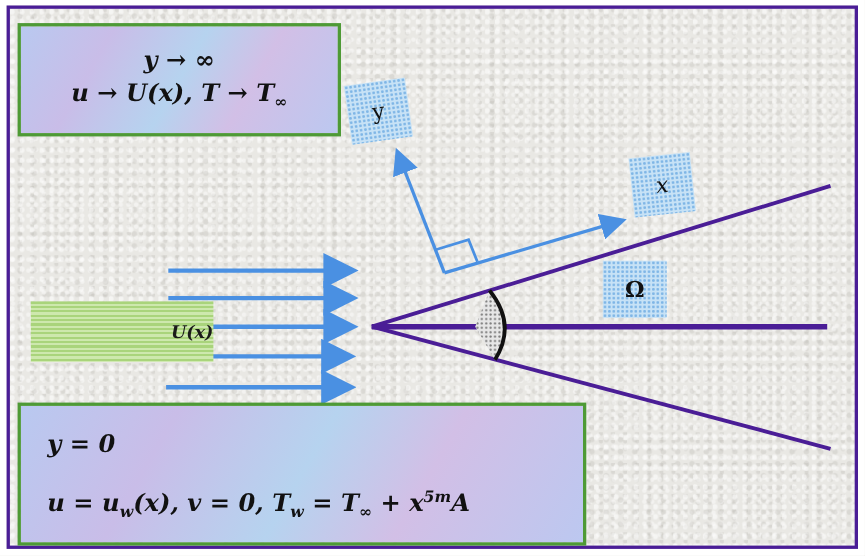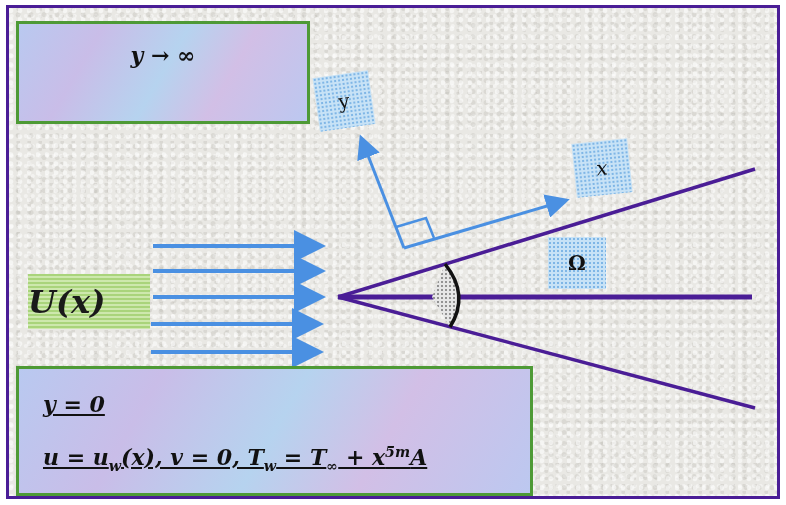--- a/index.html
+++ b/index.html
@@ -18,28 +18,28 @@
   }
   .eqbox {
     position: absolute; border: 3px solid #4e9a36;
     background: linear-gradient(120deg, #b9c9f0 0%, #c9bde8 25%, #b6d3ef 50%, #d2bfe6 70%, #bcc8f0 100%);
     color: #111; font-style: italic; font-weight: bold;
   }
   .box-top { left: 16px; top: 21px; width: 288px; height: 97px; text-align: center; }
   .box-top .line { font-size: 22px; line-height: 30px; }
   .box-top .line1 { margin-top: 16px; }
   .box-bottom { left: 16px; top: 366px; width: 511px; height: 124px; }
-  .box-bottom .line { position: absolute; left: 24px; font-size: 22px; text-decoration: underline; }
+  .box-bottom .line { position: absolute; left: 24px; font-size: 22px; }
   .box-bottom .line1 { top: 22px; }
   .box-bottom .line2 { top: 75px; }
   .ux-box {
     position: absolute; left: 28px; top: 274px; width: 122px; height: 55px;
     background: repeating-linear-gradient(180deg, #a9d47b 0 2px, #cde8ad 2px 4px);
-    display: flex; align-items: center; justify-content: flex-start;
-    font-style: italic; font-weight: bold; font-size: 32px; color: #1a1a1a;
+    display: flex; align-items: center; justify-content: flex-end;
+    font-style: italic; font-weight: bold; font-size: 16px; color: #1a1a1a; padding-left: 44px;
   }
   .tag {
     position: absolute;
     background-color: #c7e2f6;
     background-image: radial-gradient(circle, #7fb6e6 0 1px, transparent 1.4px);
     background-size: 4px 4px;
     display: flex; align-items: center; justify-content: center;
     color: #111; font-size: 20px;
   }
   .tag-y { left: 316px; top: 74px; width: 56px; height: 54px; transform: rotate(-8deg); }
@@ -86,20 +86,23 @@
 
     <g>
       <line x1="404" y1="248" x2="362" y2="140" stroke="#4a90e2" stroke-width="3" marker-end="url(#ah)"></line>
       <line x1="404" y1="248" x2="564" y2="201" stroke="#4a90e2" stroke-width="3" marker-end="url(#ah)"></line>
       <polyline points="396,227 426,218 434,238" fill="none" stroke="#4a90e2" stroke-width="2.5"></polyline>
     </g>
   </svg>
 
   <div class="eqbox box-top">
     <div class="line line1">y → ∞</div>
+    <div class="line line2">
+      <span>u → U(x), T → T</span><sub>∞</sub>
+    </div>
   </div>
 
   <div class="ux-box">
     <span>U(x)</span>
   </div>
 
   <div class="tag tag-y">
     <span>y</span>
   </div>
   <div class="tag tag-x">

